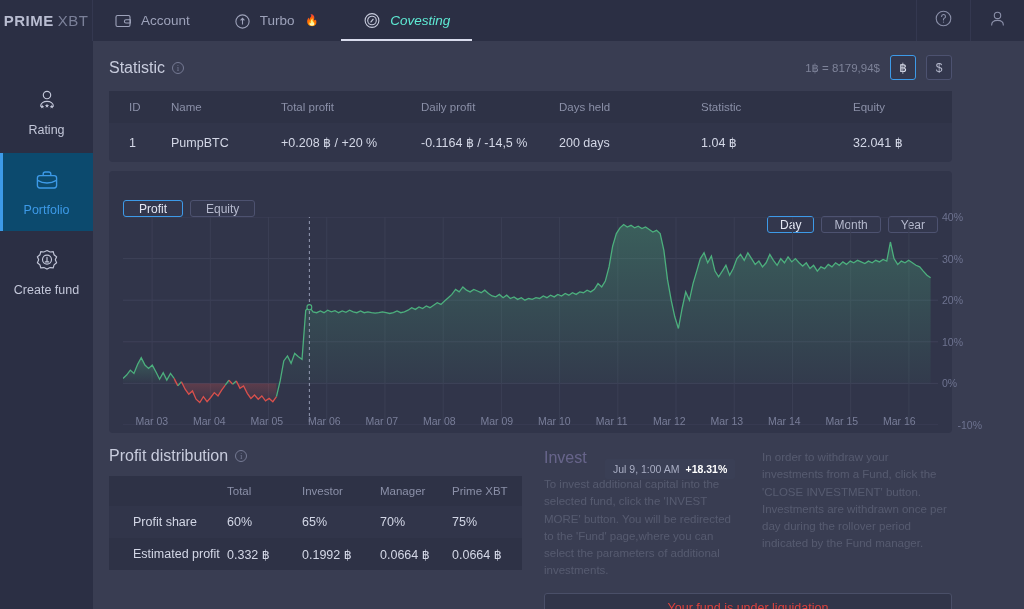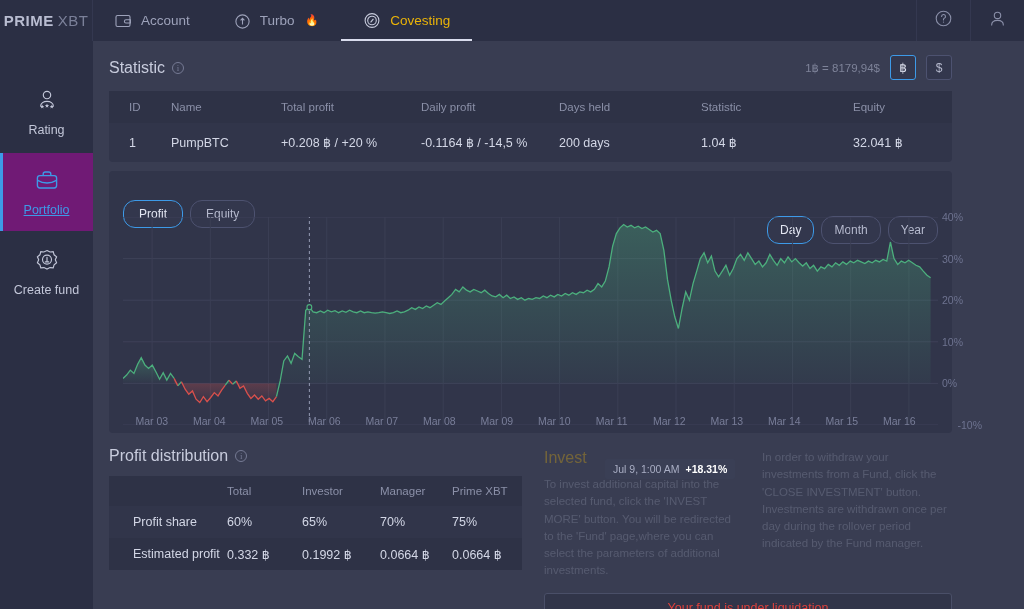--- a/index.html
+++ b/index.html
@@ -22,21 +22,21 @@
     font-size: 15px; letter-spacing: .5px; color: #8e93ad; font-weight: 700;
   }
   .brand .bold { color: #b9bdd1; }
   .brand .thin { color: #7b8099; font-weight: 400; margin-left: 4px; }
   .navtabs { display: flex; align-items: stretch; }
   .navtab {
     display: flex; align-items: center; gap: 9px;
     padding: 0 22px; color: #9da2ba; font-size: 13.5px; cursor: pointer;
     position: relative;
   }
-  .navtab.active { color: #eab308; }
+  .navtab.active { color: #5eead4; font-style: italic; }
   .navtab.active::after {
     content: ""; position: absolute; left: 0; right: 0; bottom: 0;
     height: 2px; background: #d9dced;
   }
   .navtab svg { display: block; }
   .flame { font-size: 11px; margin-left: 2px; color: #f2562c; }
   .nav-right { margin-left: auto; display: flex; align-items: stretch; }
   .nav-icon-btn {
     width: 54px; display: flex; align-items: center; justify-content: center;
     border-left: 1px solid #343850; cursor: pointer;
@@ -47,21 +47,21 @@
 
   .sidebar {
     width: 93px; min-width: 93px; background: #2b2f44;
     padding-top: 32px; display: flex; flex-direction: column; align-items: center;
   }
   .side-item {
     width: 93px; height: 78px; margin-bottom: 2px;
     display: flex; flex-direction: column; align-items: center; justify-content: center;
     gap: 8px; color: #c3c7d9; font-size: 12.5px; cursor: pointer; position: relative;
   }
-  .side-item.active { color: #3d9ae8; background: #701a75; text-decoration: underline; }
+  .side-item.active { color: #3d9ae8; background: #0c4a6e; }
   .side-item.active::before {
     content: ""; position: absolute; left: 0; top: 0; bottom: 0; width: 3px; background: #3d9ae8;
   }
 
   .content { flex: 1; background: #393d52; padding: 14px 72px 0 16px; overflow: hidden; }
 
   
   .sec-head { display: flex; align-items: center; gap: 7px; margin-bottom: 11px; }
   .sec-title { font-size: 16px; color: #c8ccdd; font-weight: 400; }
   .info-i {
@@ -90,21 +90,21 @@
   }
   .stat-table th:first-child, .stat-table td:first-child { padding-left: 20px; }
   .green { color: #35b77e; }
   .red { color: #e1544f; }
 
   
   .chart-card { background: #31354a; border-radius: 4px; margin-top: 9px; height: 262px; position: relative; padding: 13px 14px 0 14px; }
   .chart-toolbar { display: flex; align-items: center; }
   .seg { display: flex; gap: 7px; }
   .seg-btn {
-    height: 28px; padding: 0 15px; border: 1px solid #4d5270; border-radius: 12px;
+    height: 17px; padding: 0 15px; border: 1px solid #4d5270; border-radius: 3px;
     background: #33374d; color: #b6bace; font-size: 12px;
     display: flex; align-items: center; justify-content: center; cursor: pointer;
   }
   .seg-btn.active { border-color: #3d9ae8; color: #e3e6f2; }
   .seg.right { margin-left: auto; margin-top: 32px; }
   .seg.right .seg-btn { padding: 0 12px; }
 
   .plot { position: absolute; left: 14px; right: 14px; top: 46px; height: 208px; }
   .plot svg { display: block; width: 100%; height: 100%; }
   .ylab {
@@ -133,21 +133,21 @@
   .dist-table td { color: #d3d7e6; font-size: 12.5px; height: 32px; padding: 0; }
   .dist-table tbody tr:nth-child(even) td { background: #2e3246; }
   .dist-table th:first-child, .dist-table td:first-child { padding-left: 24px; width: 118px; }
   .dist-table th:nth-child(2), .dist-table td:nth-child(2) { width: 75px; }
   .dist-table th:nth-child(3), .dist-table td:nth-child(3) { width: 78px; }
   .dist-table th:nth-child(4), .dist-table td:nth-child(4) { width: 72px; }
 
   .bot-right { flex: 1; padding-top: 2px; }
   .info-cols { display: flex; gap: 28px; opacity: .33; }
   .info-col { flex: 1; }
-  .info-col h3 { font-size: 16px; font-weight: 400; color: #eab308; margin-bottom: 9px; }
+  .info-col h3 { font-size: 16px; font-weight: 400; color: #c4b5fd; margin-bottom: 9px; }
   .info-col p { font-size: 11.5px; line-height: 1.5; color: #9096ab; }
   .liq-btn {
     margin-top: 13px; height: 31px; border: 1px solid #4a4f68; border-radius: 3px;
     background: #313549; color: #e0413c; font-size: 12.5px;
     display: flex; align-items: center; justify-content: center; cursor: pointer;
   }
 </style>
 </head>
 <body>
 

